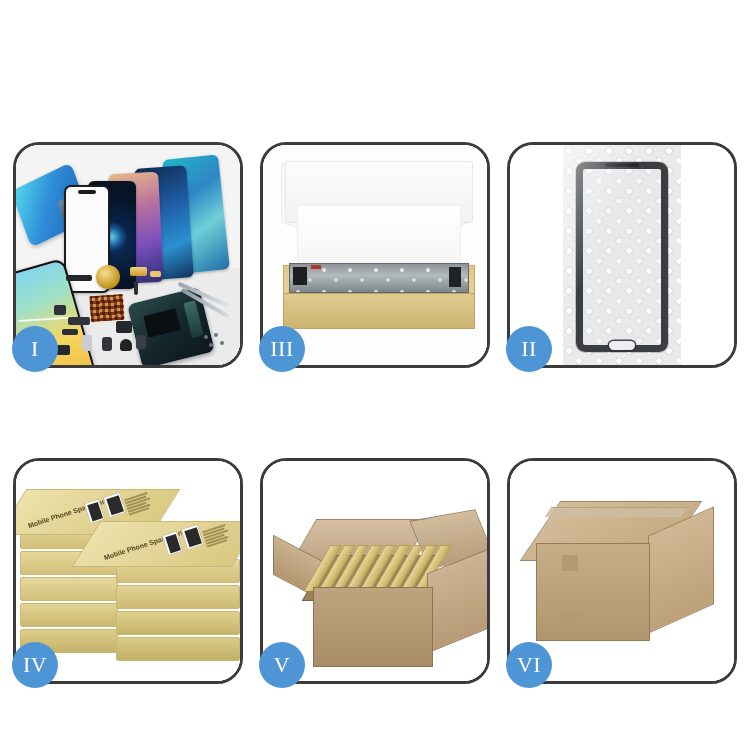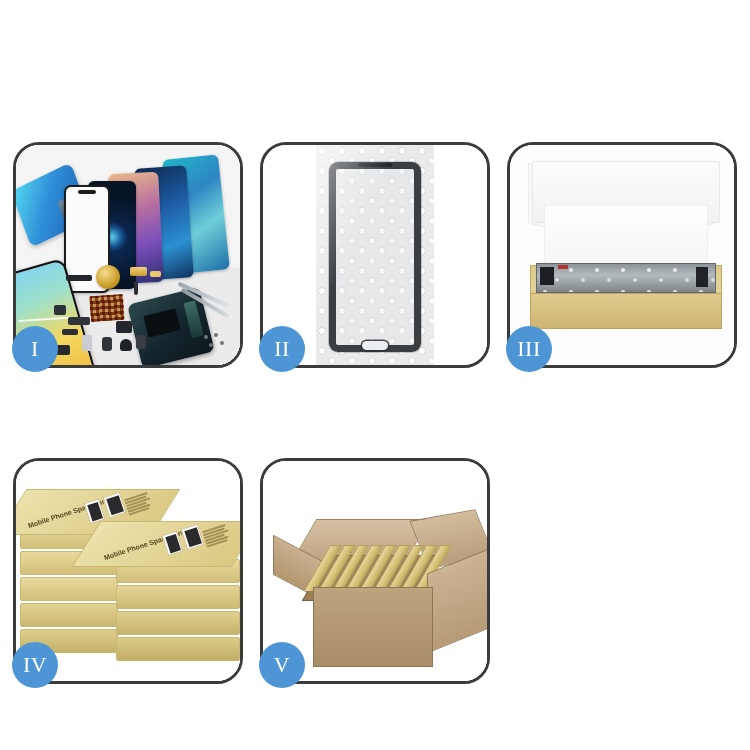--- a/index.html
+++ b/index.html
@@ -314,44 +314,44 @@
             <i></i>
             <i></i>
             <i></i>
         </div>
       </div>
       <div class="badge">I</div>
     </div>
 
     <div class="panel">
       <div class="panel-inner">
-        <div class="p2wrap">
-          <div class="p2screen"></div>
-          <div class="p2gloss"></div>
-        </div>
-      </div>
-      <div class="badge">II</div>
-    </div>
-
-    <div class="panel">
-      <div class="panel-inner">
         <div class="p3">
           <div class="p3lidl"></div>
           <div class="p3lidr"></div>
           <div class="p3lidback"></div>
           <div class="p3foam"></div>
           <div class="p3tray"></div>
           <div class="p3trayin"></div>
           <div class="p3chip"></div>
           <div class="p3red"></div>
           <div class="p3chipr"></div>
           <div class="p3front"></div>
         </div>
       </div>
       <div class="badge">III</div>
+    </div>
+
+    <div class="panel">
+      <div class="panel-inner">
+        <div class="p2wrap">
+          <div class="p2screen"></div>
+          <div class="p2gloss"></div>
+        </div>
+      </div>
+      <div class="badge">II</div>
     </div>
 
     <div class="panel">
       <div class="panel-inner">
         <div class="p4">
           <div class="stack">
 
             <div class="sbox" style="left:2px;top:44px;width:96px;height:22px;">
               <div class="top" style="background:linear-gradient(180deg,#e7d89c,#d2c079);transform:none;border-radius:2px;"></div>
             </div>
@@ -447,15 +447,29 @@
               <span></span>
               <span></span>
           </div>
           <div class="c5side"></div>
           <div class="c5front"></div>
         </div>
       </div>
       <div class="badge">V</div>
     </div>
 
+    <div class="panel">
+      <div class="panel-inner">
+        <div class="p6">
+          <div class="shadow6"></div>
+          <div class="c6top"></div>
+          <div class="tape6"></div>
+          <div class="c6side"></div>
+          <div class="c6front"></div>
+          <div class="tab6a"></div>
+          <div class="tab6b"></div>
+        </div>
+      </div>
+      <div class="badge">VI</div>
+    </div>
 
   </div>
 </div>
 
 </body></html>

